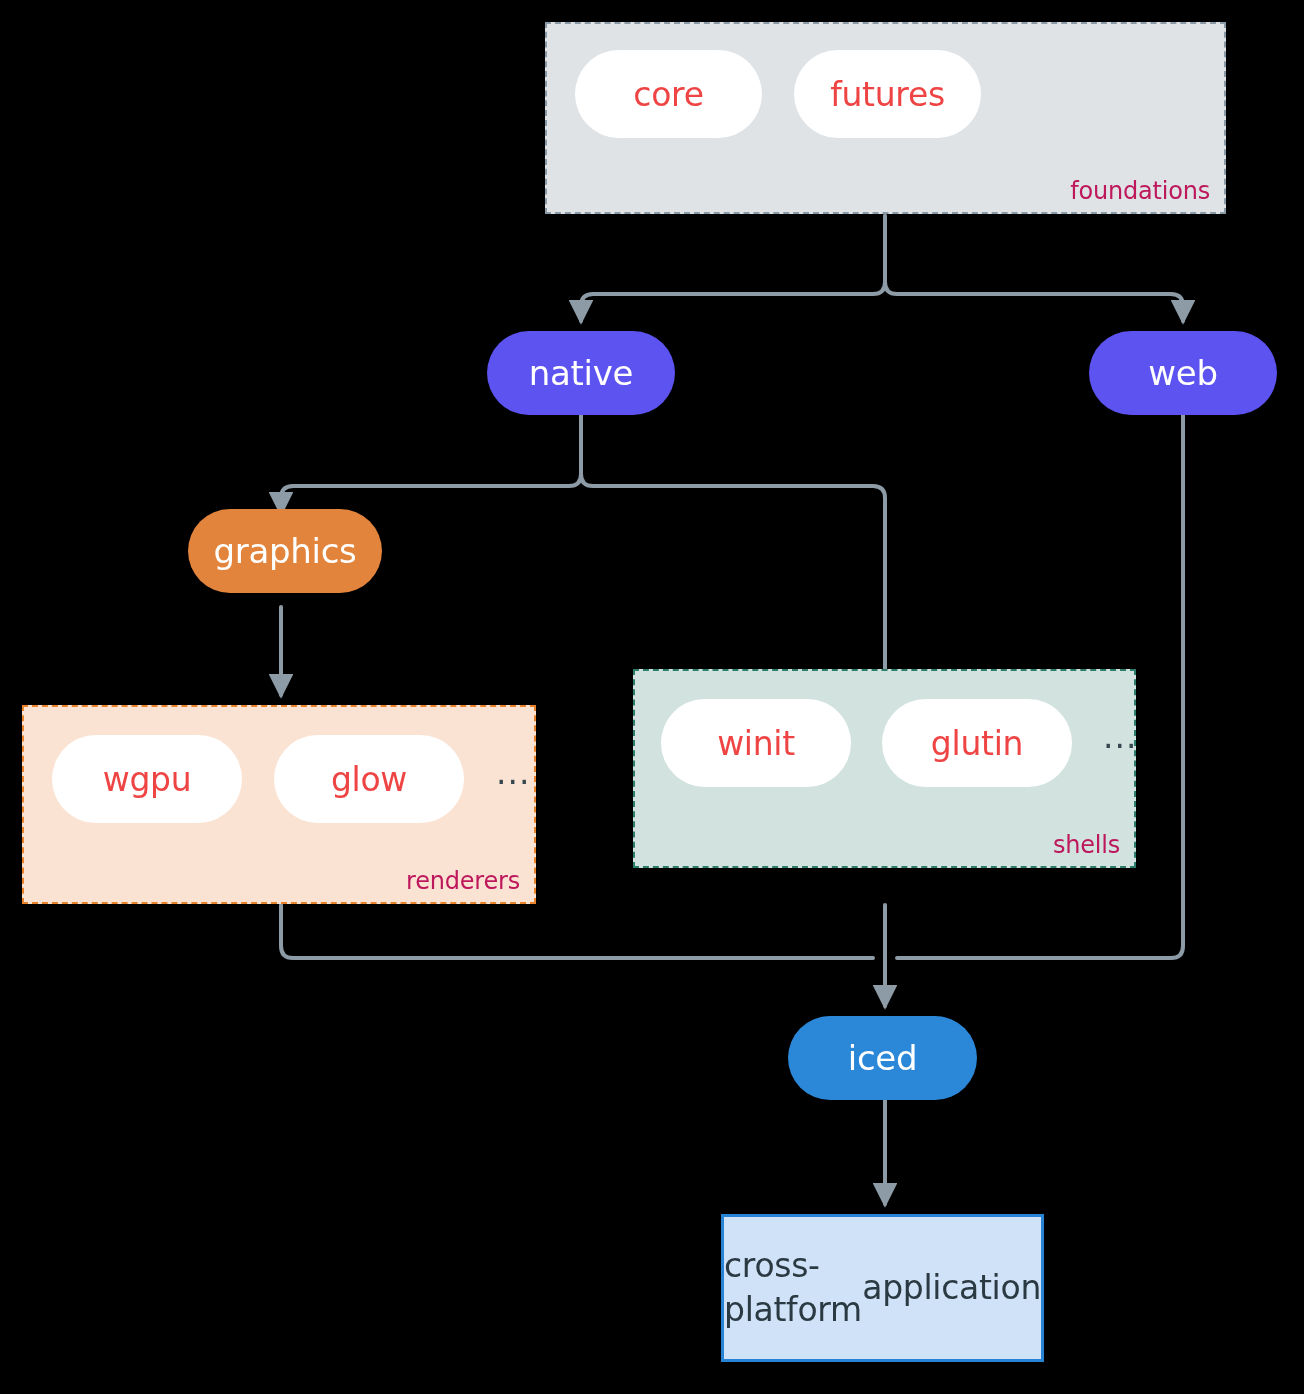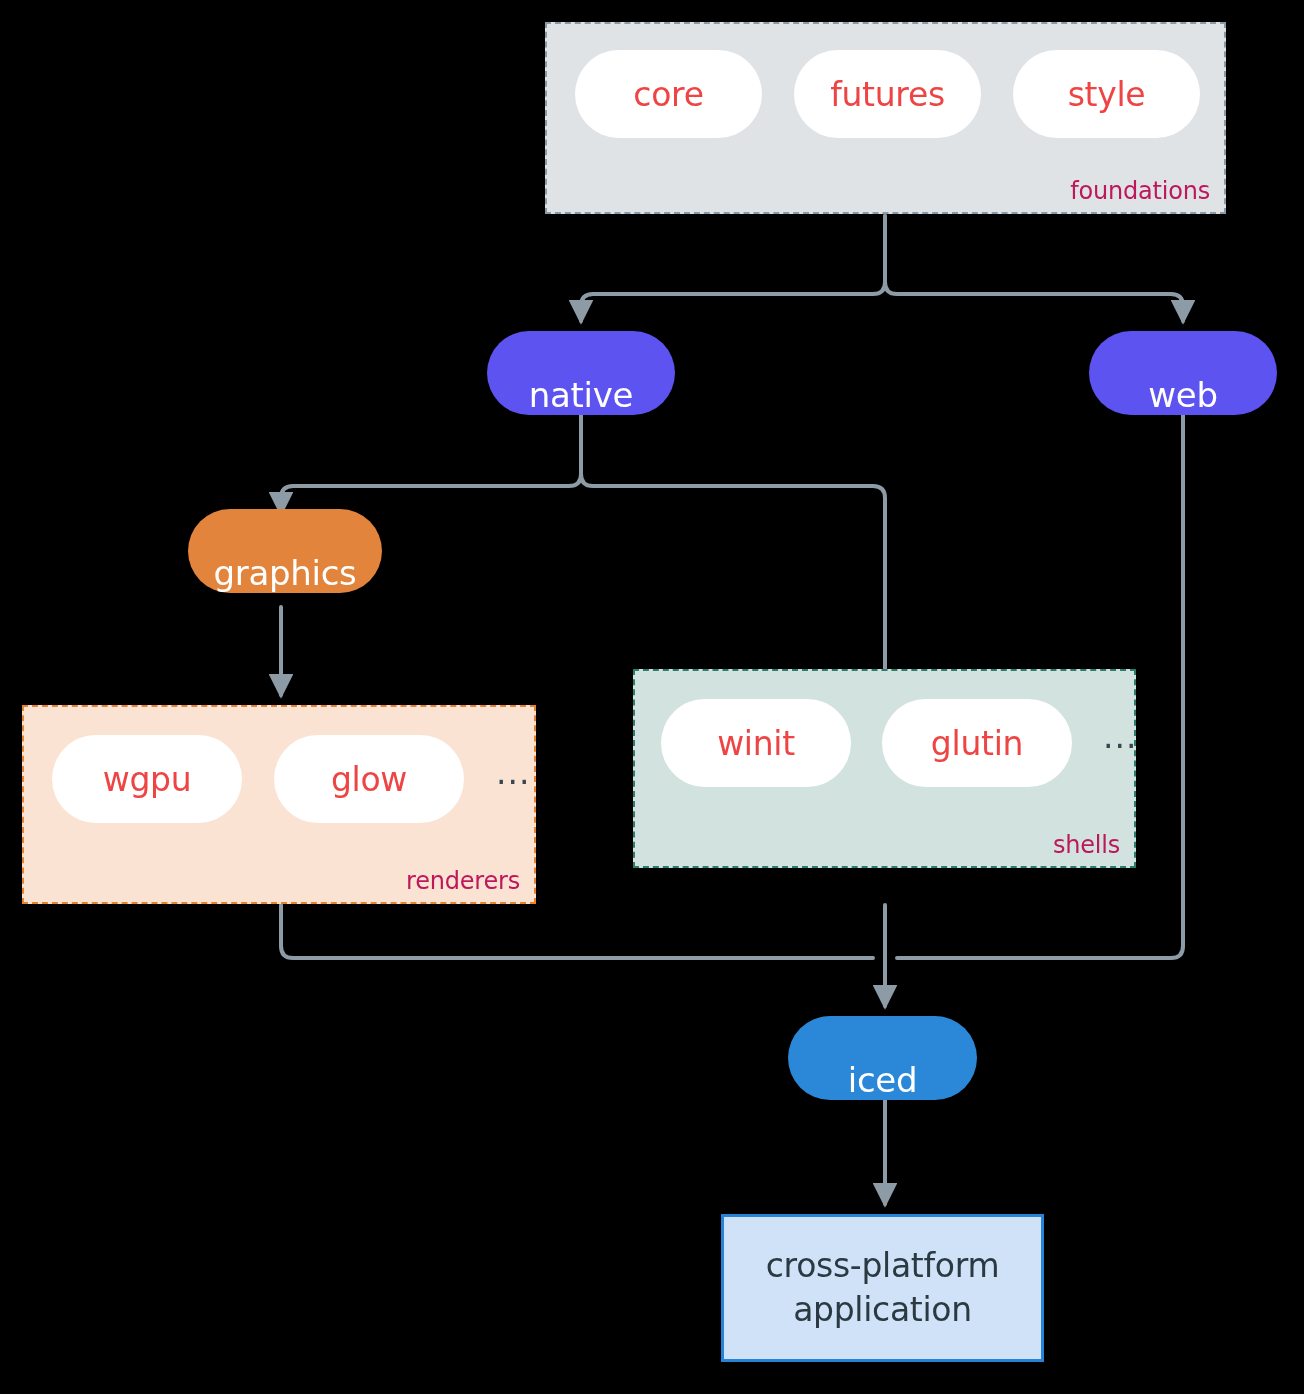--- a/index.html
+++ b/index.html
@@ -86,21 +86,21 @@
     letter-spacing: 1px;
     line-height: 1;
     padding-bottom: 14px;
   }
 
   
   .node {
     position: absolute;
     box-sizing: border-box;
     display: flex;
-    align-items: flex-end;
+    align-items: center;
     justify-content: center;
     border-radius: 46px;
     color: #ffffff;
     font-size: 34px;
     letter-spacing: -0.3px;
     white-space: nowrap;
   }
   #node-native {
     left: 487px; top: 331px;
     width: 188px; height: 84px;
@@ -124,21 +124,21 @@
 
   
   #node-application {
     position: absolute;
     left: 721px; top: 1214px;
     width: 323px; height: 148px;
     box-sizing: border-box;
     background: #cfe2f7;
     border: 3px solid #2683d6;
     display: flex;
-    flex-direction: column;
+    flex-direction: row;
     align-items: center;
     justify-content: center;
     color: #2b3a42;
     font-size: 33px;
     line-height: 1.32;
     letter-spacing: -0.3px;
   }
 </style>
 </head>
 <body>
@@ -174,23 +174,20 @@
   </svg>
 
   <div class="cluster" id="cluster-foundations">
     <div class="cluster-row" style="left:28px; top:26px; gap:32px;">
       <div class="chip" style="width:187px;">
         <span>core</span>
       </div>
       <div class="chip" style="width:187px;">
         <span>futures</span>
       </div>
-      <div class="chip" style="width:187px;">
-        <span>style</span>
-      </div>
     </div>
     <div class="cluster-label">foundations</div>
   </div>
 
   <div class="cluster" id="cluster-renderers">
     <div class="cluster-row" style="left:28px; top:28px; gap:32px;">
       <div class="chip" style="width:190px;">
         <span>wgpu</span>
       </div>
       <div class="chip" style="width:190px;">

